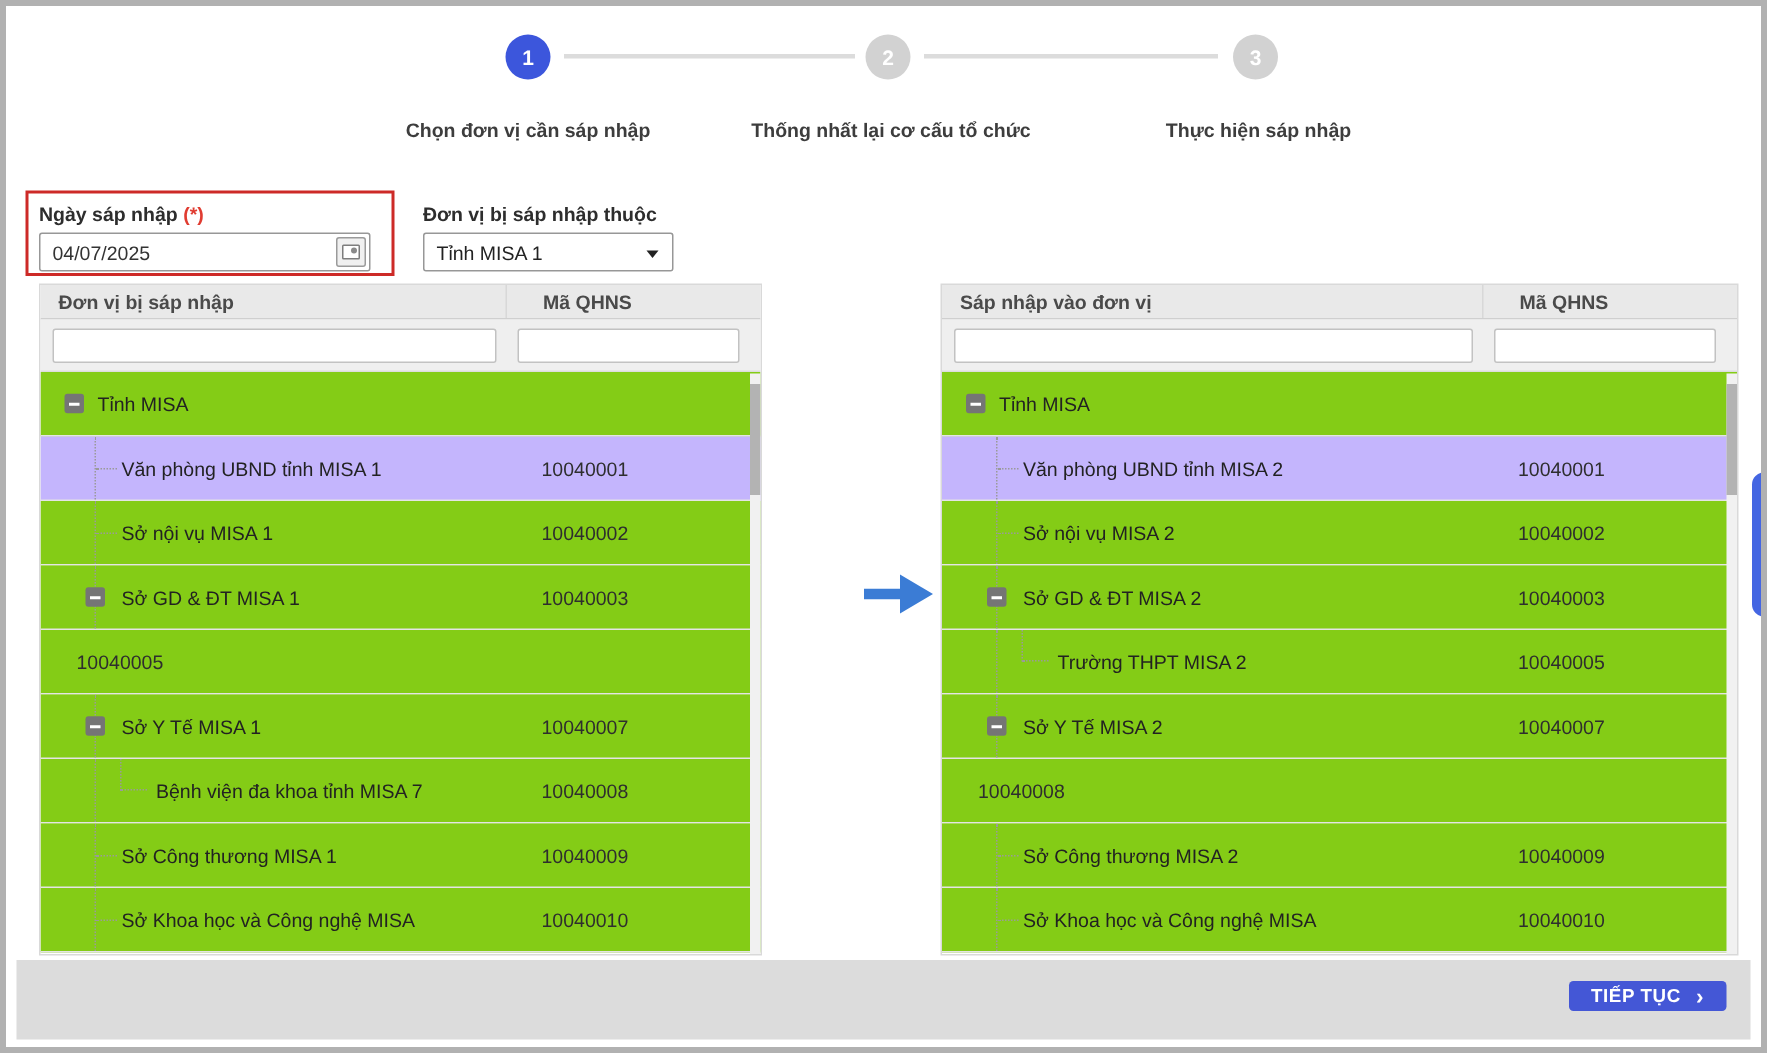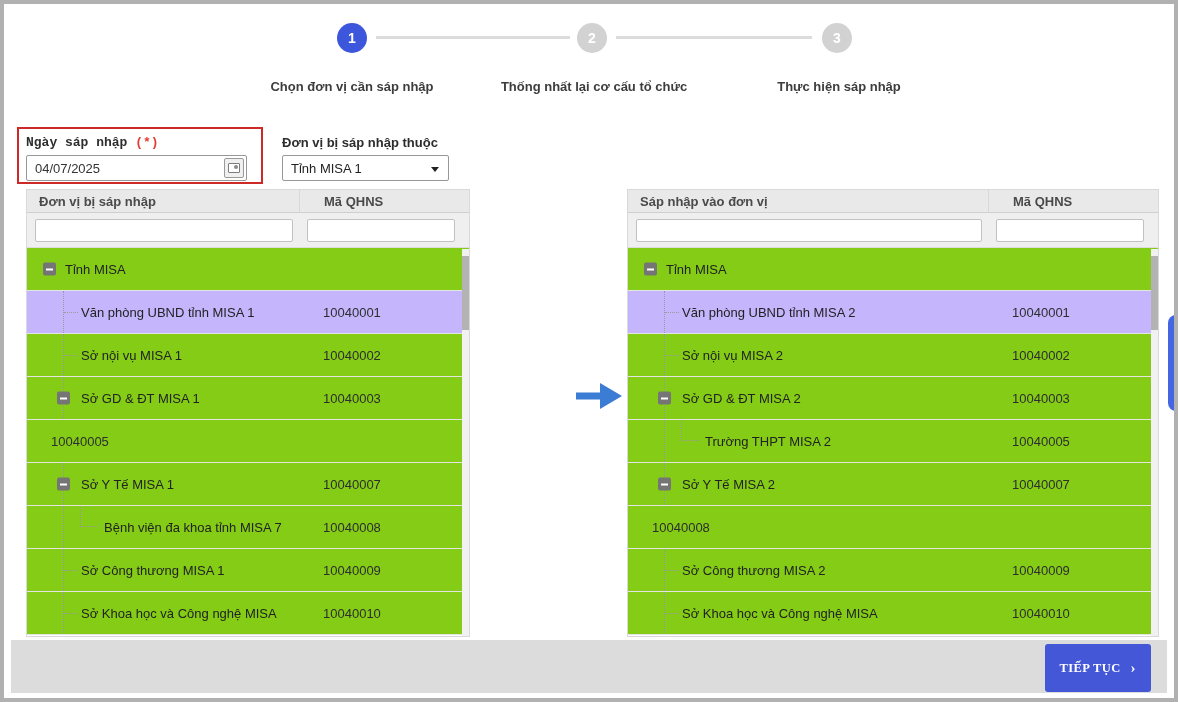--- a/index.html
+++ b/index.html
@@ -14,40 +14,40 @@
   .step-circle.active { background:#3c56dc; }
   .c1{ left:333px; } .c2{ left:573px; } .c3{ left:818px; }
   .step-line { position:absolute; top:32px; height:3px; background:#dcdcdc; }
   .line-1{ left:372px; width:194px; } .line-2{ left:612px; width:196px; }
   .step-label { position:absolute; top:75px; transform:translateX(-50%); font-size:13px;
                 font-weight:bold; color:#3d3d3d; white-space:nowrap; }
   .l1{ left:348px; } .l2{ left:590px; } .l3{ left:835px; }
 
   
   .field-label { position:absolute; top:131px; font-size:13px; font-weight:bold; color:#2d2d2d; white-space:nowrap; }
-  .lab-date { left:22px;font-family:Liberation Mono, monospace; } .lab-unit { left:278px; }
+  .lab-date { left:22px; } .lab-unit { left:278px; }
   .req { color:#e03c31; font-weight:bold; }
   .date-input-wrap { position:absolute; left:22px; top:151px; width:221px; height:26px;border-radius:10px; }
   .date-input { width:100%; height:100%; border:1px solid #979797; border-radius:2px;
                 font-family:"Liberation Sans",sans-serif; font-size:13px; color:#333; padding:0 26px 0 8px; }
   .cal-btn { position:absolute; right:3px; top:3px; width:20px; height:20px; background:#f0f0f0;
              border:1px solid #9a9a9a; border-radius:2px; display:flex; align-items:center; justify-content:center; cursor:pointer;}
   .cal-glyph { width:12px; height:10px; border:1px solid #7d7d7d; border-radius:1px; background:#fff; position:relative; }
   .cal-glyph::after { content:""; position:absolute; right:1px; top:1px; width:4px; height:4px; background:#8a8a8a; border-radius:50%; }
   .select-box { position:absolute; left:278px; top:151px; width:167px; height:26px; background:#fff;
                 border:1px solid #979797; border-radius:2px; font-size:13px; color:#222;
                 display:flex; align-items:center; padding:0 8px; cursor:pointer; }
   .select-caret { position:absolute; right:9px; top:11px; width:0; height:0;
                   border-left:4px solid transparent; border-right:4px solid transparent; border-top:5px solid #222; }
   .annotation { position:absolute; left:13px; top:123px; width:246px; height:57px;
                 border:2px solid #cd2a27; z-index:20; pointer-events:none; }
 
   
   .panel { position:absolute; top:185px; height:448px; background:#fff; border:1px solid #d9d9d9; overflow:hidden; }
-  .panel-left { left:22px; width:444px; }
+  .panel-left { left:22px; width:482px; }
   .panel-right { left:623px; width:532px; }
   .tbl-header { display:flex; height:23px; background:#e9e9e9; border-bottom:1px solid #cfcfcf;
                 font-size:13px; font-weight:bold; color:#4a4a4a; align-items:center; }
   .h-name { flex:1; padding-left:12px; }
   .h-code { width:170px; padding-left:24px; border-left:1px solid #d8d8d8; height:100%; display:flex; align-items:center; }
   .filter-row { display:flex; height:35px; background:#efefef; border-bottom:1px solid #dddddd;
                 align-items:center; padding:0 8px; gap:14px; }
   .filter-row input { height:23px; border:1px solid #c2c2c2; border-radius:2px; background:#fff;
                       font-family:"Liberation Sans",sans-serif; font-size:13px; padding:0 6px; }
   .f-name { flex:1; } .f-code { width:148px; margin-right:6px; }
@@ -70,22 +70,22 @@
 
   .sbar  { position:absolute; top:59px; right:0; bottom:0; width:7px; background:#f1f1f1; }
   .sthumb{ position:absolute; top:7px; left:0; width:7px; height:74px; background:#b3b3b3; }
 
   
   .merge-arrow { position:absolute; left:570px; top:376px; width:50px; height:32px; }
   .side-tab { position:absolute; left:1164px; top:311px; width:18px; height:96px; background:#4466e2;
               border-radius:8px 0 0 8px; color:#fff; display:flex; align-items:center; justify-content:center;
               font-size:14px; font-weight:bold; cursor:pointer; }
   .footer { position:absolute; left:7px; right:7px; top:636px; height:53px; background:#dcdcdc; }
-  .continue-btn { position:absolute; right:16px; top:4px; height:48px; padding:0 15px; background:#4457d6;
-                  color:#fff; border:none; border-radius:3px; font-family:Liberation Serif, serif;
+  .continue-btn { position:absolute; right:16px; top:14px; height:20px; padding:0 15px; background:#4457d6;
+                  color:#fff; border:none; border-radius:3px; font-family:Liberation Sans, sans-serif;
                   font-size:12.5px; font-weight:bold; letter-spacing:.4px; cursor:pointer;
                   display:flex; align-items:center; gap:10px; }
   .btn-chev { font-size:15px; font-weight:bold; line-height:1; }
 </style>
 </head>
 <body>
 
 <div class="app">
 
   <div>

